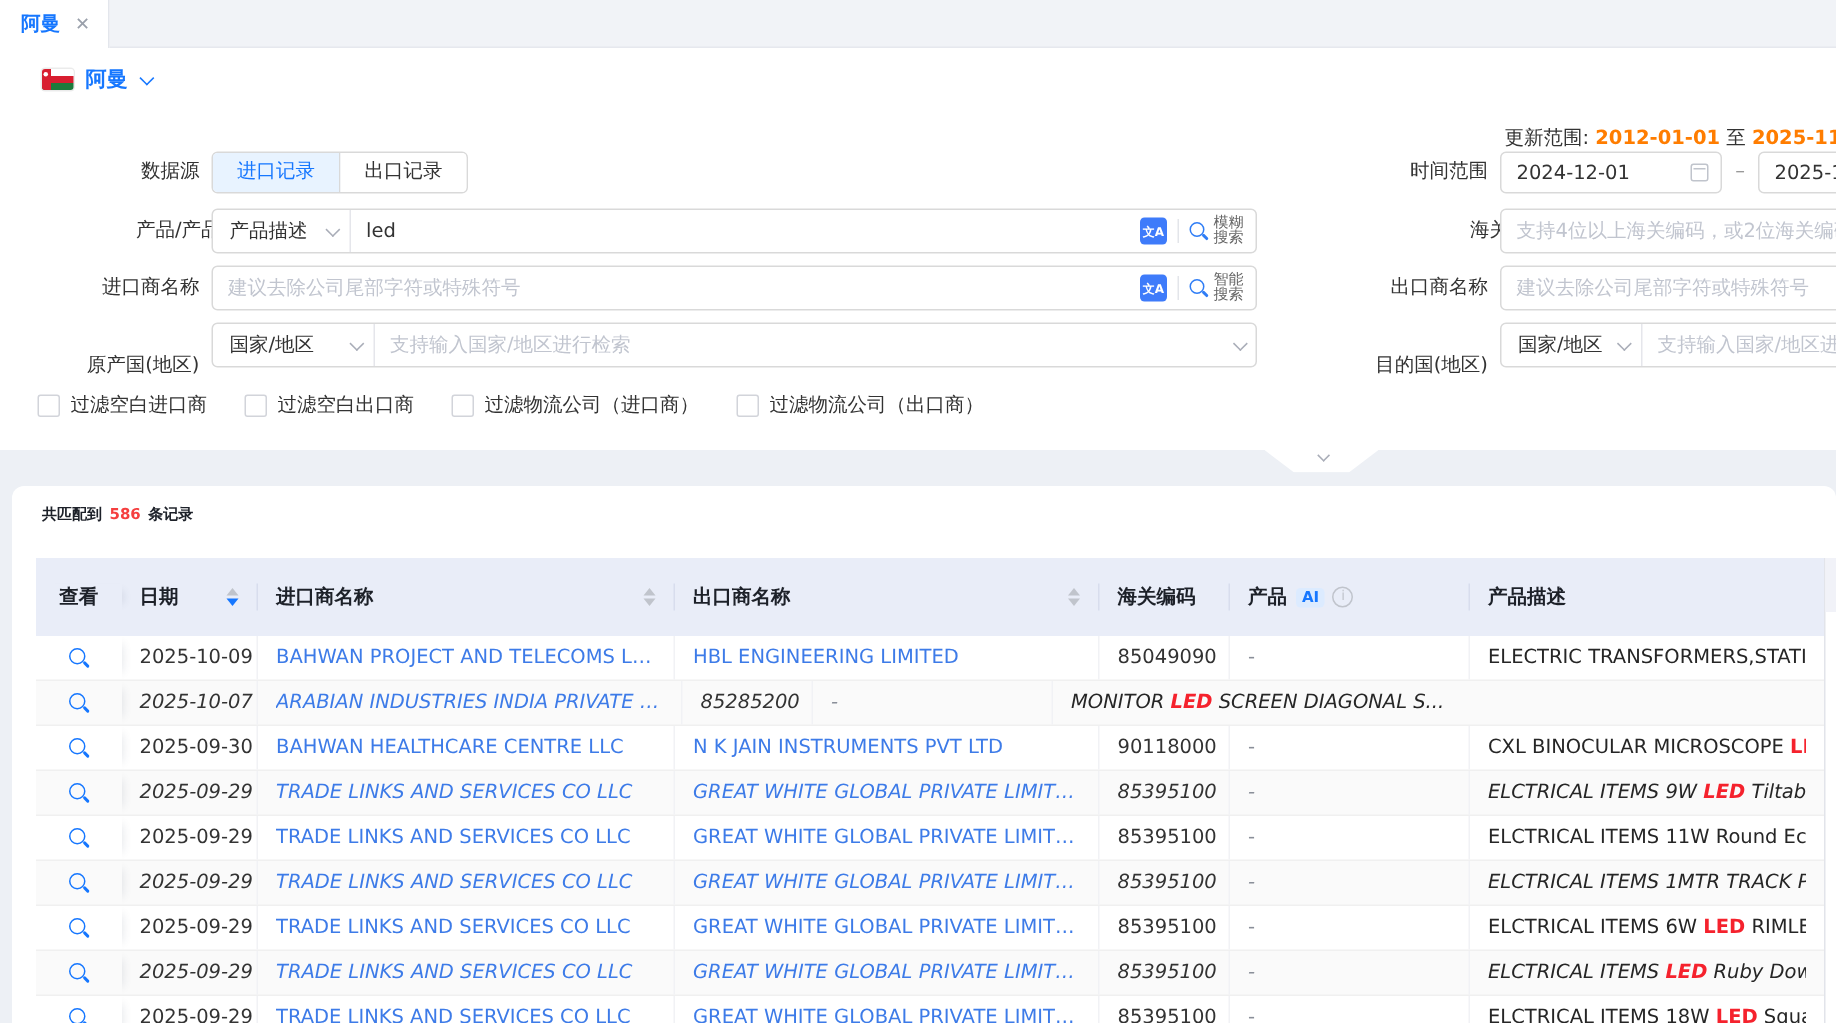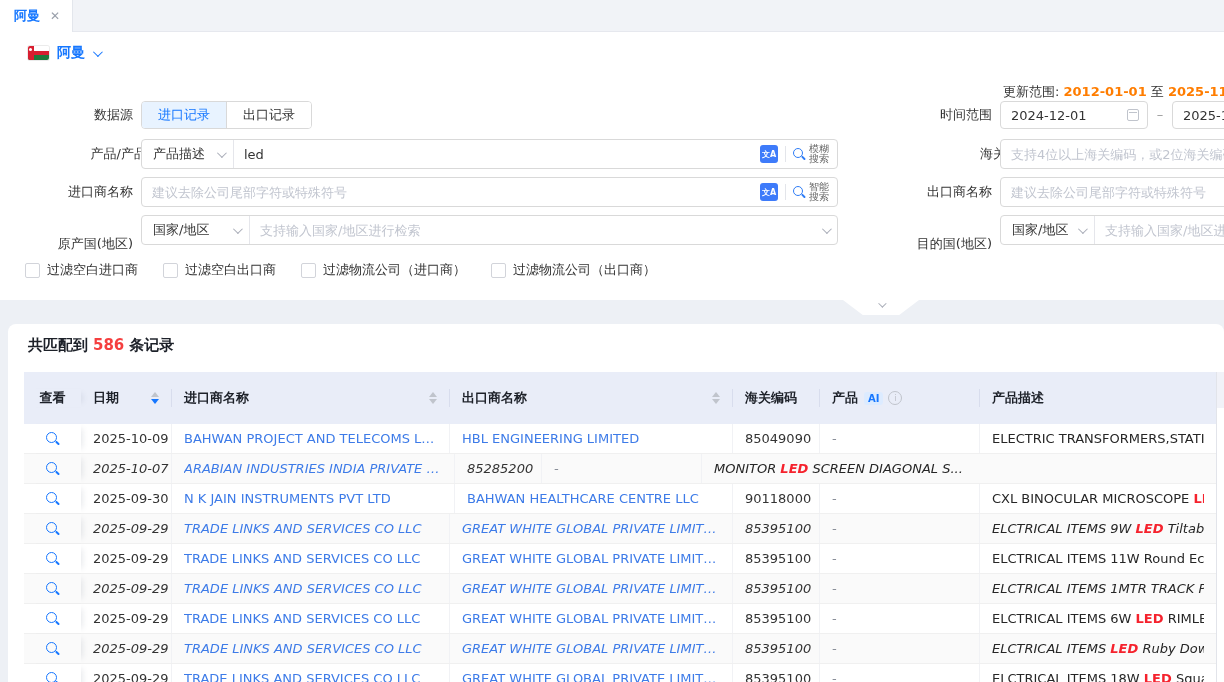--- a/index.html
+++ b/index.html
@@ -66,21 +66,21 @@
   .cb-item { display:flex; align-items:center; gap:7px; cursor:pointer; }
   .cb { width:15px; height:15px; border:1px solid #d2d4da; border-radius:2px; background:#fff; flex:none; }
 
   
   .gray-band { position:absolute; top:300px; left:0; width:100%; height:382px; background:#edf0f5; }
   .collapse-tab { position:absolute; top:300px; left:843px; width:76px; height:15px; background:#fff; clip-path:polygon(0 0,100% 0,74% 100%,26% 100%); display:flex; align-items:flex-start; justify-content:center; cursor:pointer; }
   .collapse-tab .chev { width:6px; height:6px; color:#a9adb8; margin-top:2px; }
 
   
   .panel { position:absolute; top:324px; left:8px; width:1216px; height:358px; background:#fff; border-radius:8px 8px 0 0; }
-  .result-title { position:absolute; top:12px; left:20px; font-size:15px; font-weight:bold; color:#1d2129; }
+  .result-title { position:absolute; top:12px; left:20px; font-size:10px; font-weight:bold; color:#1d2129; }
   .result-title .count { color:#f53f3f; padding:0 5px; }
 
   
   .table { position:absolute; top:48px; left:16px; width:1192px; }
   .thead { display:flex; height:52px; background:#e9edf8; font-weight:bold; color:#1d2129; align-items:center; }
   .th { display:flex; align-items:center; padding:0 12px; border-right:1px solid #d8dded; }
   .th:last-child { border-right:0; }
   .tr { display:flex; height:30px; border-bottom:1px solid #f0f0f0; background:#fff; align-items:stretch; }
   .tr.stripe { background:#fafafa;font-style:italic; }
   .td { display:flex; align-items:center; padding:0 12px; border-right:1px solid #f1f2f5; overflow:hidden; white-space:nowrap; }
@@ -321,25 +321,25 @@
             </div>
   </div>
 
   <div class="tr">
     <div class="td c-view">
               <span class="mag-sm"></span>
             </div>
     <div class="td c-date">
               <span>2025-09-30</span>
             </div>
+    <div class="td c-importer">
+              <span class="link">BAHWAN HEALTHCARE CENTRE LLC</span>
+            </div>
     <div class="td c-exporter">
               <span class="link">N K JAIN INSTRUMENTS PVT LTD</span>
-            </div>
-    <div class="td c-importer">
-              <span class="link">BAHWAN HEALTHCARE CENTRE LLC</span>
             </div>
     <div class="td c-hs">
               <span>90118000</span>
             </div>
     <div class="td c-product">
               <span class="dash-val">-</span>
             </div>
     <div class="td c-desc">
               <span class="desc-text">CXL BINOCULAR MICROSCOPE <span class="led">LED</span> (...</span>
             </div>

